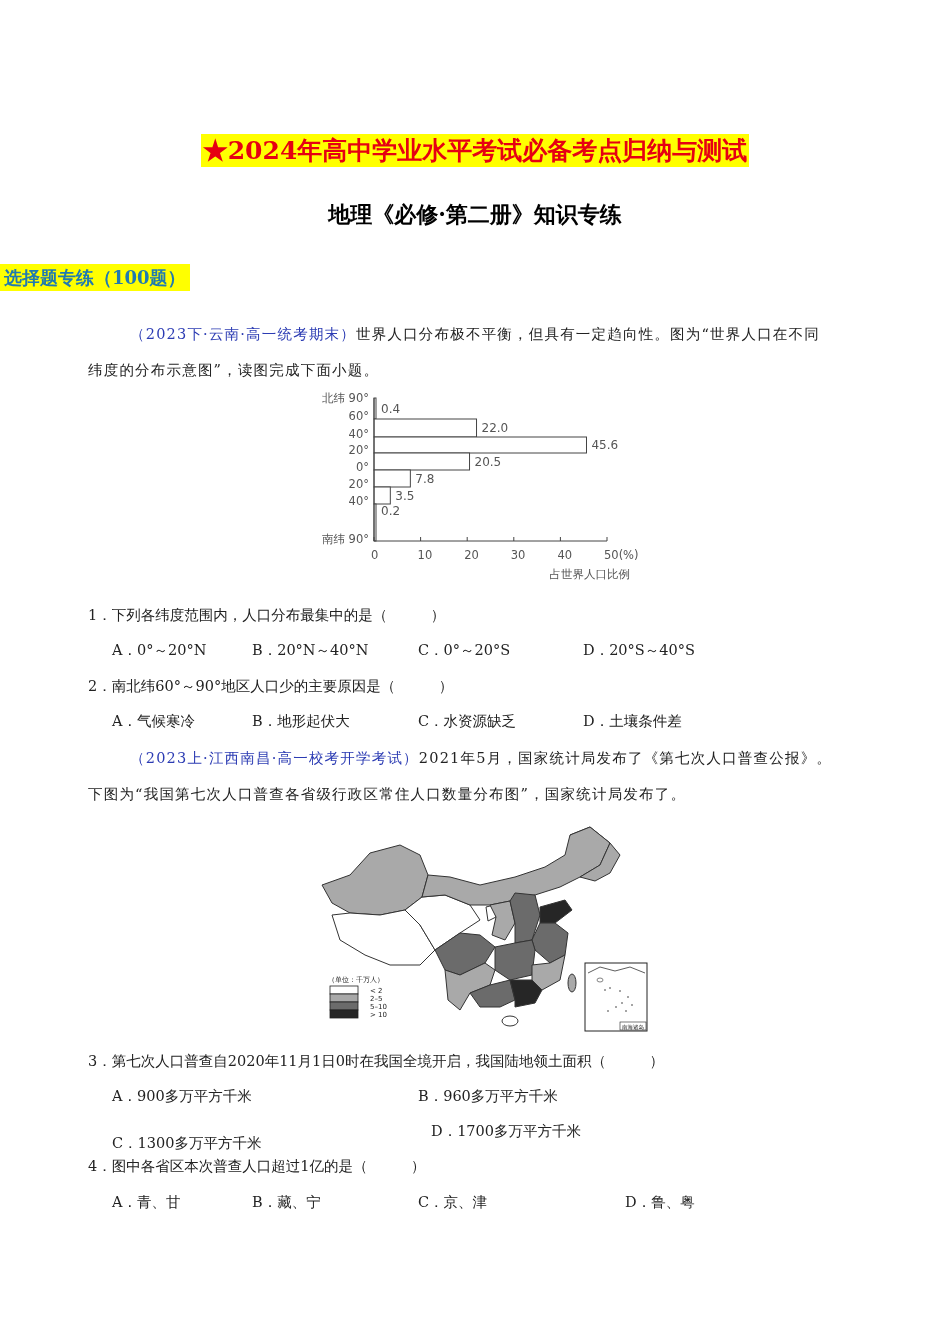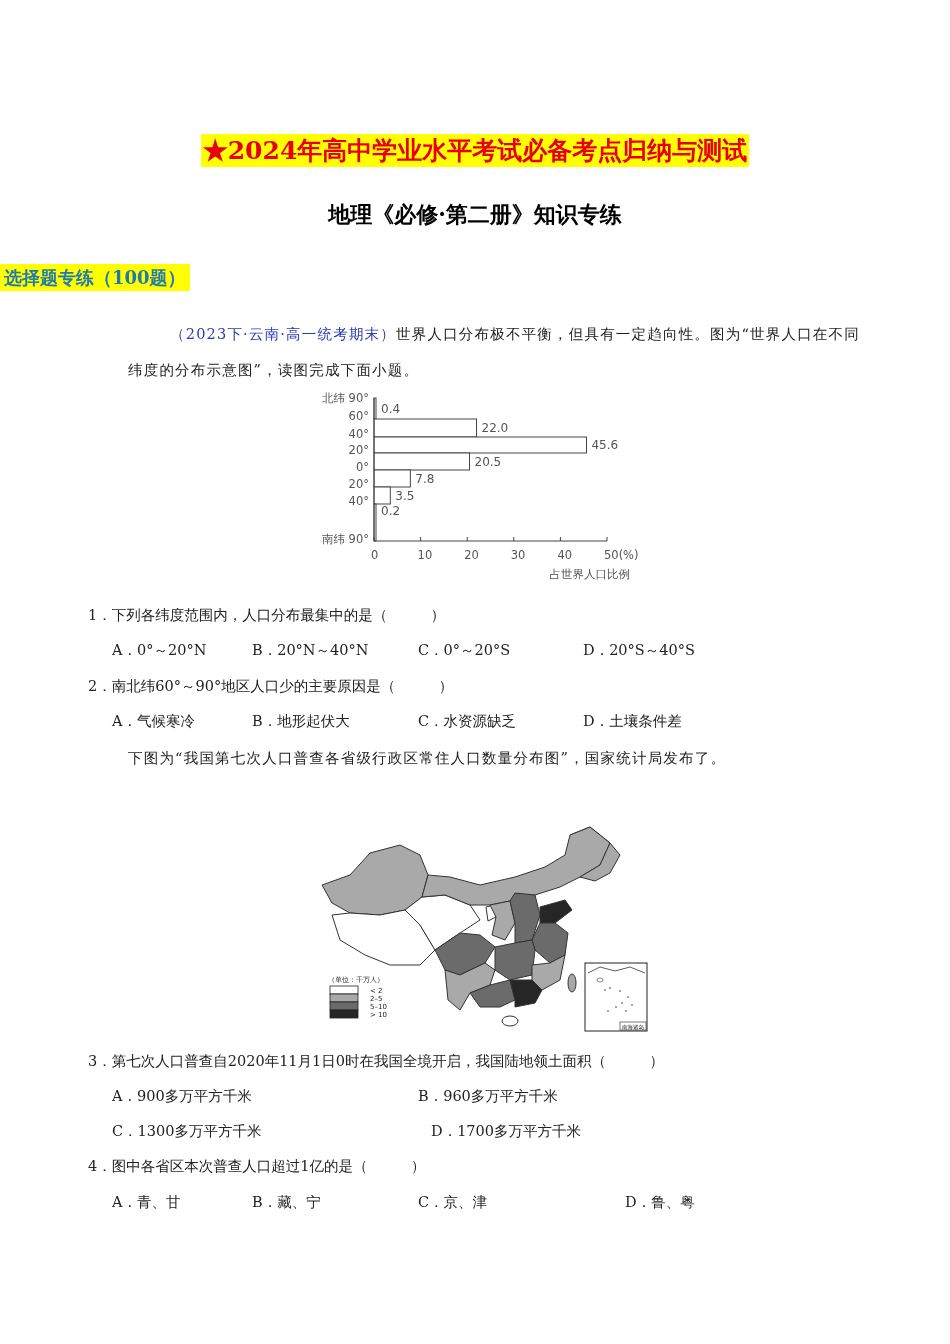--- a/index.html
+++ b/index.html
@@ -10,21 +10,21 @@
     .title1 { position: absolute; top: 134px; left: 0; width: 950px; text-align: center; }
     .title1 span { background: #ffff00; color: #e60012; font-weight: bold; font-size: 25px;
                    font-family: "DejaVu Serif", serif; padding: 2px 2px; letter-spacing: 0px; }
     .title2 { position: absolute; top: 200px; left: 0; width: 950px; text-align: center;
               font-weight: bold; font-size: 22px; color: #000; font-family: "DejaVu Serif", serif; }
     .title3 { position: absolute; top: 266px; left: 0; width: 950px; text-align: left; }
     .title3 span { background: #ffff00; color: #1f7ab0; font-weight: bold; font-size: 18px;
                    padding: 3px 4px; font-family: "DejaVu Serif", serif; }
 
     .para { position: absolute; left: 88px; width: 780px; font-size: 14.5px; line-height: 36px;
-            letter-spacing: 1.2px; color: #222; margin-left: 40px; }
+            letter-spacing: 1.2px; color: #222; }
     .para .src { color: #2b3bb3; }
     .indent { text-indent: 42px; }
 
     .q { position: absolute; left: 88px; font-size: 14.5px; color: #222; white-space: nowrap; }
     .opts { position: absolute; left: 112px; font-size: 14.5px; color: #222; white-space: nowrap; }
     .opt { position: absolute; top: 0; white-space: nowrap; }
 
     .chart { position: absolute; left: 300px; top: 388px; width: 350px; height: 200px; }
     .map { position: absolute; left: 310px; top: 815px; width: 345px; height: 220px; }
   </style>
@@ -104,20 +104,23 @@
     <span>2．</span><span>南北纬60°～90°地区人口少的主要原因是（　　　）</span>
   </div>
   <div class="opts" style="top:712px;">
     <span class="opt" style="left:0;">A．气候寒冷</span>
     <span class="opt" style="left:140px;">B．地形起伏大</span>
     <span class="opt" style="left:306px;">C．水资源缺乏</span>
     <span class="opt" style="left:471px;">D．土壤条件差</span>
   </div>
 
   <div class="para" style="top:740px;">
+    <div class="indent">
+      <span class="src">（2023上·江西南昌·高一校考开学考试）</span><span>2021年5月，国家统计局发布了《第七次人口普查公报》。</span>
+    </div>
     <div>下图为“我国第七次人口普查各省级行政区常住人口数量分布图”，国家统计局发布了。</div>
   </div>
 
   <div class="map">
     <svg width="345" height="220" viewBox="0 0 345 220">
 
       <path d="M12,70 L40,60 L60,38 L90,30 L110,40 L118,60 L112,82 L95,95 L70,100 L40,98 L22,88 Z" fill="#a9a9a9" stroke="#333" stroke-width="1"></path>
 
       <path d="M22,100 L40,98 L70,100 L95,95 L110,110 L125,135 L110,150 L80,150 L55,140 L30,125 Z" fill="#fff" stroke="#333" stroke-width="1"></path>
 
@@ -187,21 +190,21 @@
   </div>
 
   <div class="q" style="top:1052px;">
     <span>3．</span><span>第七次人口普查自2020年11月1日0时在我国全境开启，我国陆地领土面积（　　　）</span>
   </div>
   <div class="opts" style="top:1087px;">
     <span class="opt" style="left:0;">A．900多万平方千米</span>
     <span class="opt" style="left:306px;">B．960多万平方千米</span>
   </div>
   <div class="opts" style="top:1122px;">
-    <span class="opt" style="left:0;">C．1300多万平方千米</span>
+    <span class="opt" style="left:0;margin-top:12px;">C．1300多万平方千米</span>
     <span class="opt" style="left:319px;">D．1700多万平方千米</span>
   </div>
 
   <div class="q" style="top:1157px;">
     <span>4．</span><span>图中各省区本次普查人口超过1亿的是（　　　）</span>
   </div>
   <div class="opts" style="top:1193px;">
     <span class="opt" style="left:0;">A．青、甘</span>
     <span class="opt" style="left:140px;">B．藏、宁</span>
     <span class="opt" style="left:306px;">C．京、津</span>

